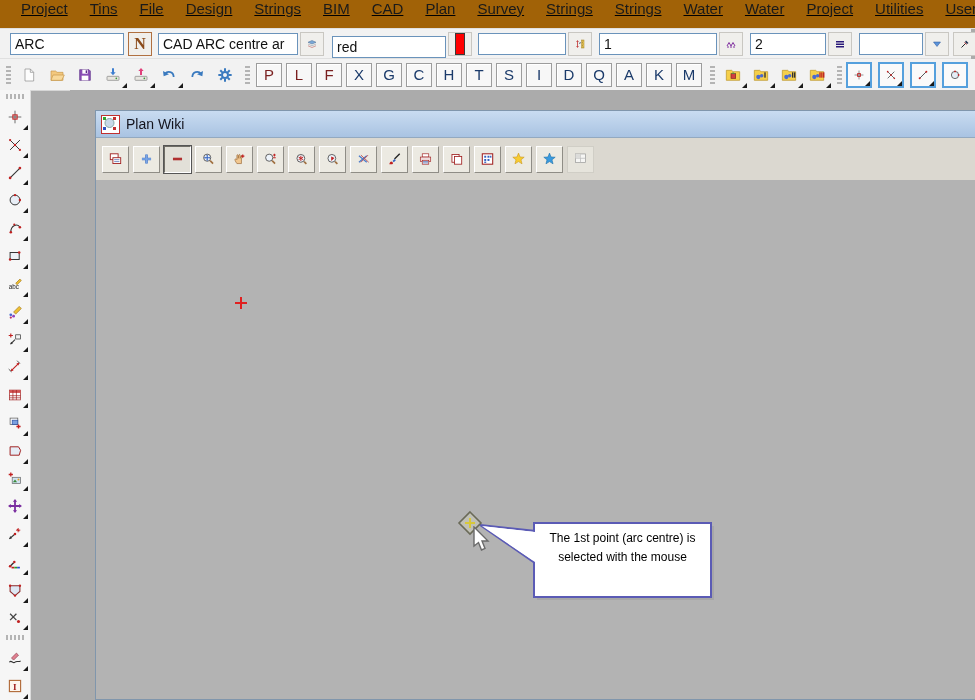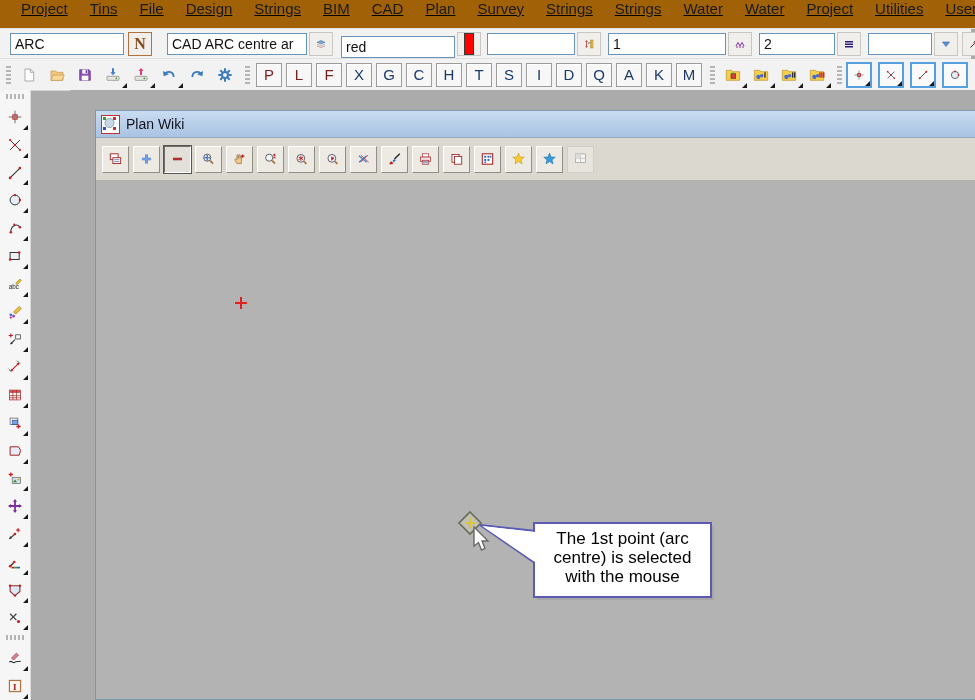--- a/index.html
+++ b/index.html
@@ -48,21 +48,21 @@
   .wintb{height:42px;background:#dbd8d0;display:flex;align-items:center;padding-left:6px;
          border-bottom:1px solid #b8b5ad;}
   .wbtn{width:27px;height:27px;margin-right:4px;background:#eceae2;
         border:1px solid;border-color:#ffffff #8f8d86 #8f8d86 #ffffff;
         display:flex;align-items:center;justify-content:center;box-sizing:border-box;position:relative;}
   .wbtn.pressed{border-color:#6f6d66 #ffffff #ffffff #6f6d66;background:#e2e0d8;outline:1px solid #555;}
   .wbtn.ghost{background:#e6e4dc;border-color:#d0cec6;}
   .canvas{position:absolute;left:0;top:69px;width:918px;height:519px;background:#b3b3b3;}
   
   .tiptext{position:absolute;left:441px;top:349px;width:171px;text-align:center;
-           font-size:17px;line-height:19px;color:#000;}
+           font-size:12px;line-height:19px;color:#000;}
   .edge-strip{position:absolute;left:40px;top:562px;width:9px;height:48px;
               background:#e9eff7;border:1px solid #9fb0c4;box-sizing:border-box;}
 </style>
 </head>
 <body>
 
 <div class="menubar">
   <span class="vgrip"></span>
   <span class="mi">Project</span>
   <span class="mi">Tins</span>
@@ -82,21 +82,21 @@
   <span class="mi">User</span>
 
 </div>
 
 <div class="row2">
   <span class="vgrip"></span>
   <input class="tin" style="width: 104px;" value="ARC">
   <button class="sbtn" style="margin-left:4px;border-color:#b07040;">
     <span style="font-family:'Liberation Serif',serif;font-weight:bold;color:#8a4a1a;font-size:16px;">N</span>
   </button>
-  <input class="tin" style="width: 130px; margin-left: 13px;" value="CAD ARC centre ar">
+  <input class="tin" style="width: 130px; margin-left: 4px;" value="CAD ARC centre ar">
   <button class="sbtn">
     <svg width="20" height="20" viewBox="0 0 20 20">
       <path d="M10 3l8 3.5L10 10 2 6.5z" fill="#7aa8d8" stroke="#4a6a90"></path>
       <path d="M2 10l8 3.5 8-3.5" fill="none" stroke="#8090a0"></path>
       <path d="M2 13.5l8 3.5 8-3.5" fill="none" stroke="#b04040"></path>
     </svg>
   </button>
   <input class="tin" style="width: 104px; margin-left: 6px; margin-top: 7px;" value="red">
   <button class="sbtn">
     <span class="swatch"></span>

